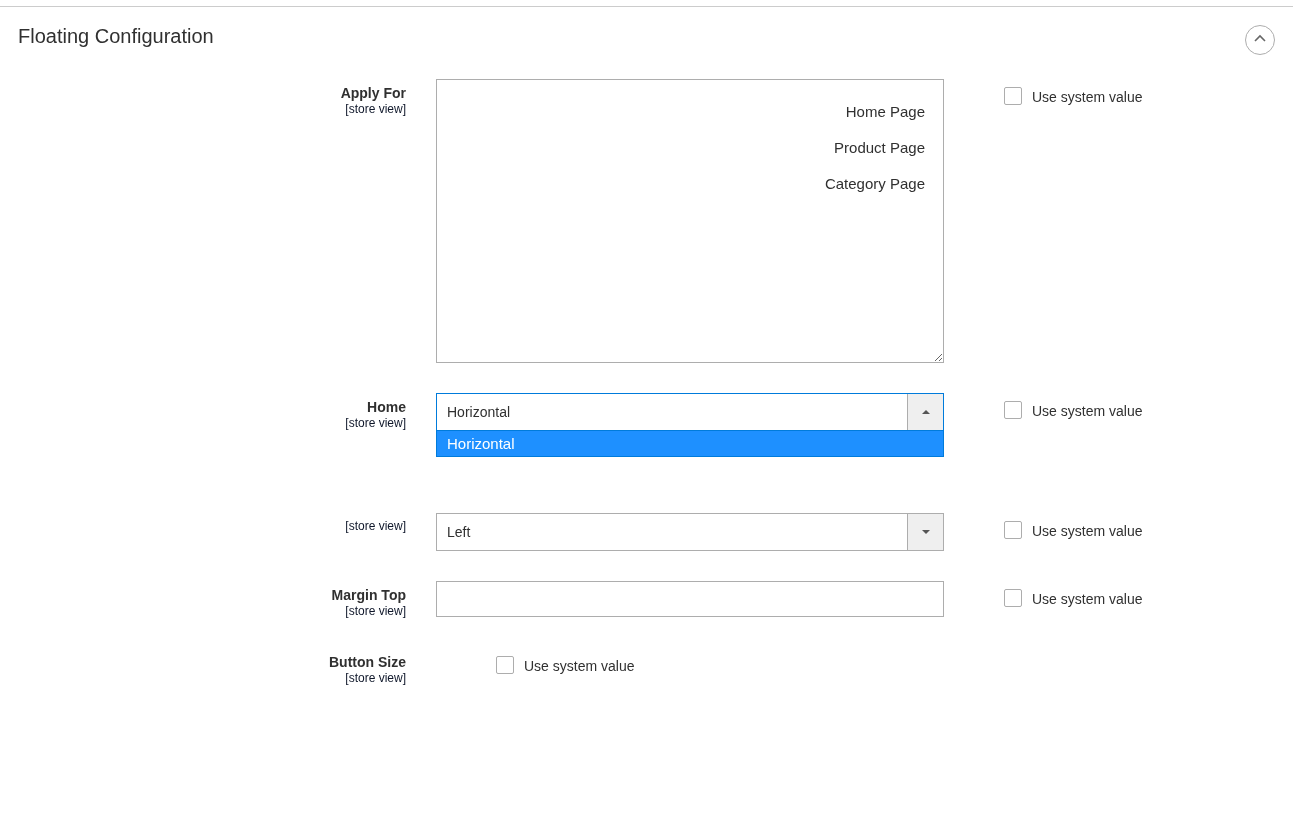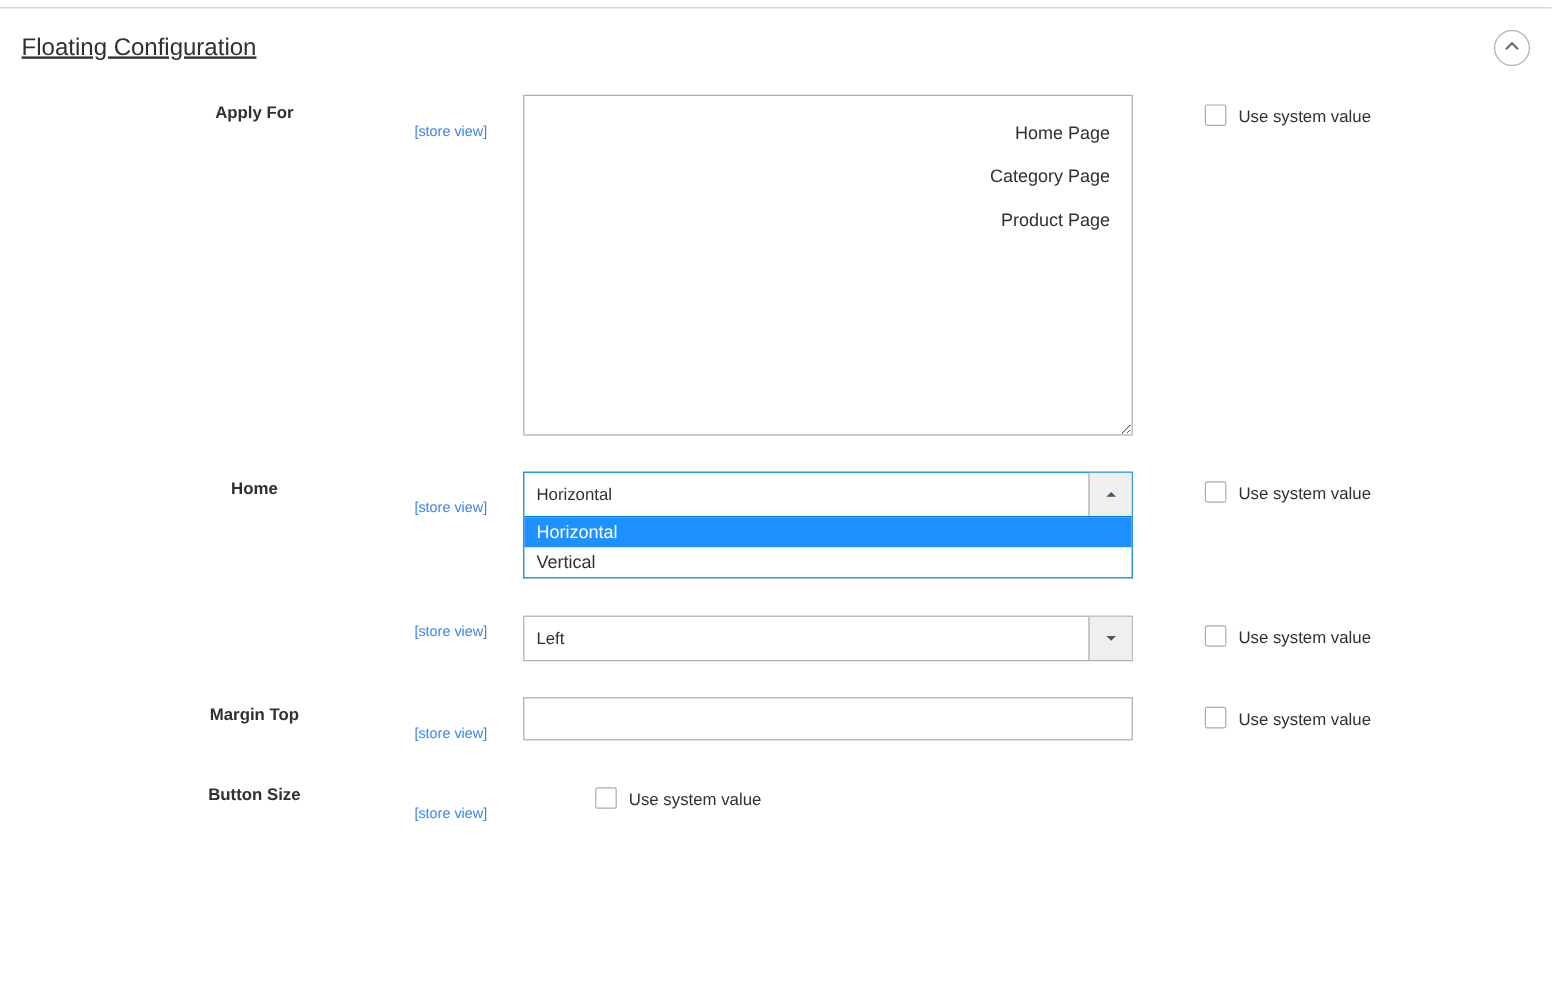--- a/index.html
+++ b/index.html
@@ -9,24 +9,22 @@
   color: #333;
   background: #fff;
   padding: 0;
 }
 .top-divider {
   border-top: 1px solid #ccc;
   margin: 6px 0 18px 0;
 }
 .section-header {
   display: flex;
-  align-items: center;
   justify-content: space-between;
   padding: 0 18px 24px 18px;
-  text-decoration: underline;
 }
 .section-title {
   font-size: 20px;
   font-weight: 400;
   color: #303030;
 }
 .collapse-btn {
   width: 30px;
   height: 30px;
   border: 1px solid #adadad;
@@ -53,25 +51,24 @@
   padding-right: 30px;
   padding-top: 6px;
   flex-shrink: 0;
 }
 .label-main {
   font-size: 14px;
   font-weight: 600;
   color: #303030;
   display: block;
   line-height: 1.2;
-  text-align: center;
 }
 .label-scope {
   font-size: 12px;
-  color: #3b82f6;
+  color: #0f172a;
   display: block;
   line-height: 1.2;
 }
 
 .control-col {
   width: 508px;
   flex-shrink: 0;
   position: relative;
 }
 
@@ -200,22 +197,22 @@
 <div class="form-rows">
 
   <div class="form-row">
     <div class="label-col">
       <span class="label-main">Apply For</span>
       <span class="label-scope">[store view]</span>
     </div>
     <div class="control-col">
       <div class="multiselect">
         <div class="multiselect-option">Home Page</div>
+        <div class="multiselect-option">Product Page</div>
         <div class="multiselect-option">Category Page</div>
-        <div class="multiselect-option">Product Page</div>
       </div>
     </div>
     <div class="extras-col">
       <div class="checkbox"></div>
       <span class="checkbox-label">Use system value</span>
     </div>
   </div>
 
   <div class="form-row" style="margin-bottom:0;">
     <div class="label-col">
@@ -229,21 +226,20 @@
           <div class="select-arrow">
             <span>
               <svg viewBox="0 0 10 10">
                   <path d="M1 7 L5 3 L9 7 Z" fill="#555"></path>
                 </svg>
             </span>
           </div>
         </div>
         <div class="select-dropdown">
           <div class="select-option selected">Horizontal</div>
-          <div class="select-option">Vertical</div>
         </div>
       </div>
     </div>
     <div class="extras-col">
       <div class="checkbox"></div>
       <span class="checkbox-label">Use system value</span>
     </div>
   </div>
   <div class="dropdown-spacer"></div>
   <div style="height:30px;"></div>

